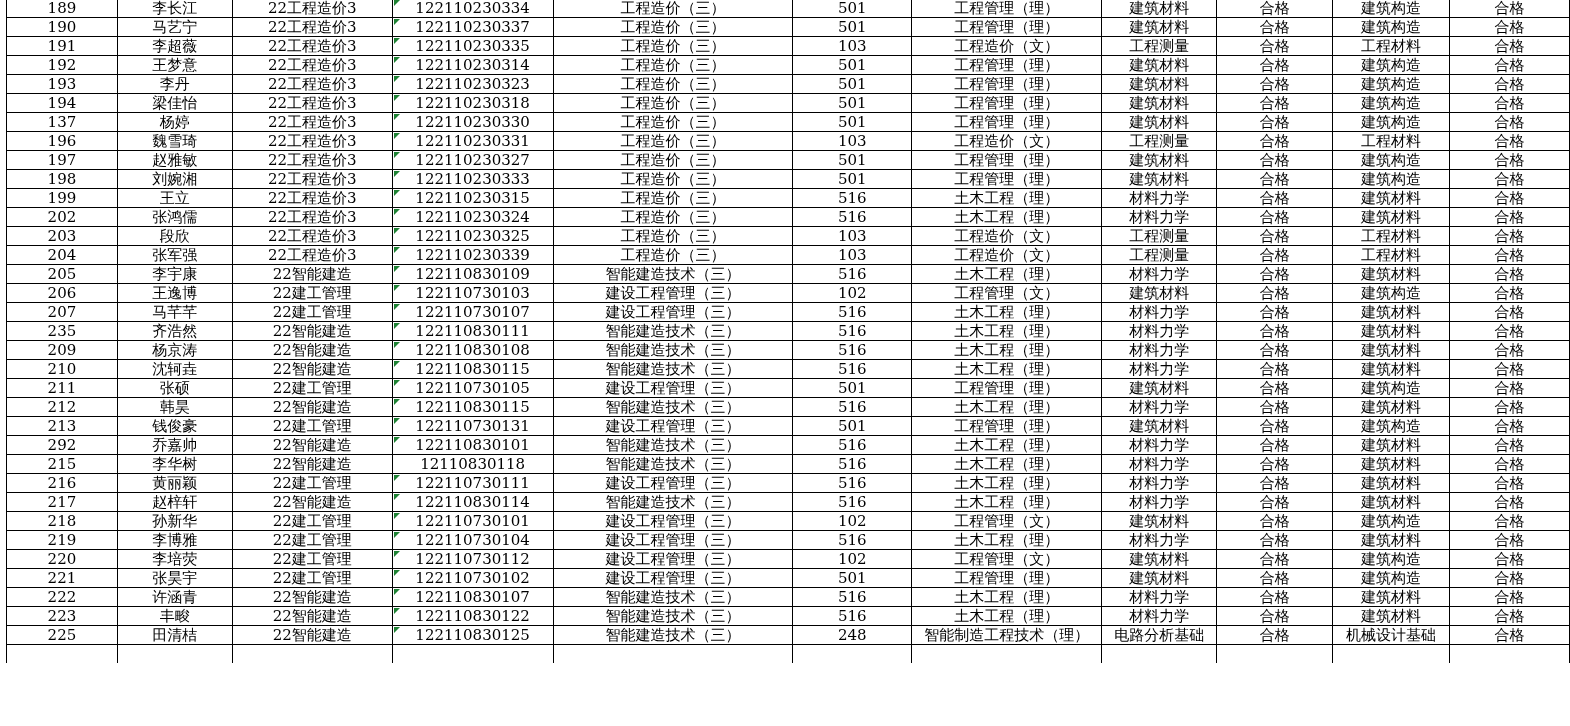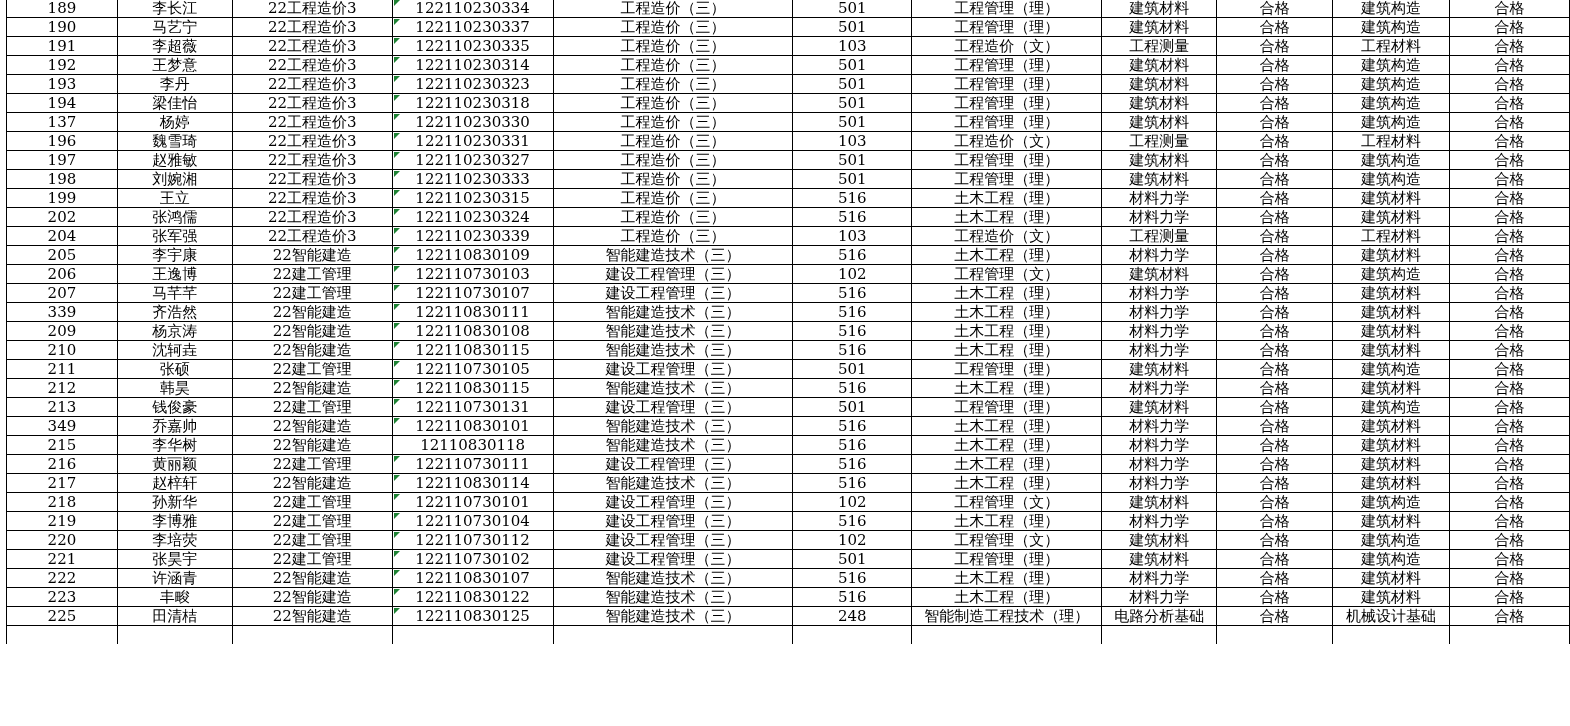--- a/index.html
+++ b/index.html
@@ -217,33 +217,46 @@
           <td><span class="flag" style="border-top-color: rgb(30, 130, 52);"></span>122110230324</td>
           <td>工程造价（三）</td>
           <td>516</td>
           <td>土木工程（理）</td>
           <td>材料力学</td>
           <td>合格</td>
           <td>建筑材料</td>
           <td>合格</td>
         </tr>
         <tr>
-          <td>204</td>
-          <td>张军强</td>
-          <td>22工程造价3</td>
-          <td><span class="flag" style="border-top-color: rgb(30, 130, 52);"></span>122110230339</td>
+          <td>203</td>
+          <td>段欣</td>
+          <td>22工程造价3</td>
+          <td><span class="flag" style="border-top-color: rgb(30, 130, 52);"></span>122110230325</td>
           <td>工程造价（三）</td>
           <td>103</td>
           <td>工程造价（文）</td>
           <td>工程测量</td>
           <td>合格</td>
           <td>工程材料</td>
           <td>合格</td>
         </tr>
         <tr>
+          <td>204</td>
+          <td>张军强</td>
+          <td>22工程造价3</td>
+          <td><span class="flag" style="border-top-color: rgb(30, 130, 52);"></span>122110230339</td>
+          <td>工程造价（三）</td>
+          <td>103</td>
+          <td>工程造价（文）</td>
+          <td>工程测量</td>
+          <td>合格</td>
+          <td>工程材料</td>
+          <td>合格</td>
+        </tr>
+        <tr>
           <td>205</td>
           <td>李宇康</td>
           <td>22智能建造</td>
           <td><span class="flag" style="border-top-color: rgb(30, 130, 52);"></span>122110830109</td>
           <td>智能建造技术（三）</td>
           <td>516</td>
           <td>土木工程（理）</td>
           <td>材料力学</td>
           <td>合格</td>
           <td>建筑材料</td>
@@ -269,21 +282,21 @@
           <td><span class="flag" style="border-top-color: rgb(30, 130, 52);"></span>122110730107</td>
           <td>建设工程管理（三）</td>
           <td>516</td>
           <td>土木工程（理）</td>
           <td>材料力学</td>
           <td>合格</td>
           <td>建筑材料</td>
           <td>合格</td>
         </tr>
         <tr>
-          <td>339</td>
+          <td>235</td>
           <td>齐浩然</td>
           <td>22智能建造</td>
           <td><span class="flag" style="border-top-color: rgb(30, 130, 52);"></span>122110830111</td>
           <td>智能建造技术（三）</td>
           <td>516</td>
           <td>土木工程（理）</td>
           <td>材料力学</td>
           <td>合格</td>
           <td>建筑材料</td>
           <td>合格</td>
@@ -347,21 +360,21 @@
           <td><span class="flag" style="border-top-color: rgb(30, 130, 52);"></span>122110730131</td>
           <td>建设工程管理（三）</td>
           <td>501</td>
           <td>工程管理（理）</td>
           <td>建筑材料</td>
           <td>合格</td>
           <td>建筑构造</td>
           <td>合格</td>
         </tr>
         <tr>
-          <td>349</td>
+          <td>292</td>
           <td>乔嘉帅</td>
           <td>22智能建造</td>
           <td><span class="flag" style="border-top-color: rgb(30, 130, 52);"></span>122110830101</td>
           <td>智能建造技术（三）</td>
           <td>516</td>
           <td>土木工程（理）</td>
           <td>材料力学</td>
           <td>合格</td>
           <td>建筑材料</td>
           <td>合格</td>

